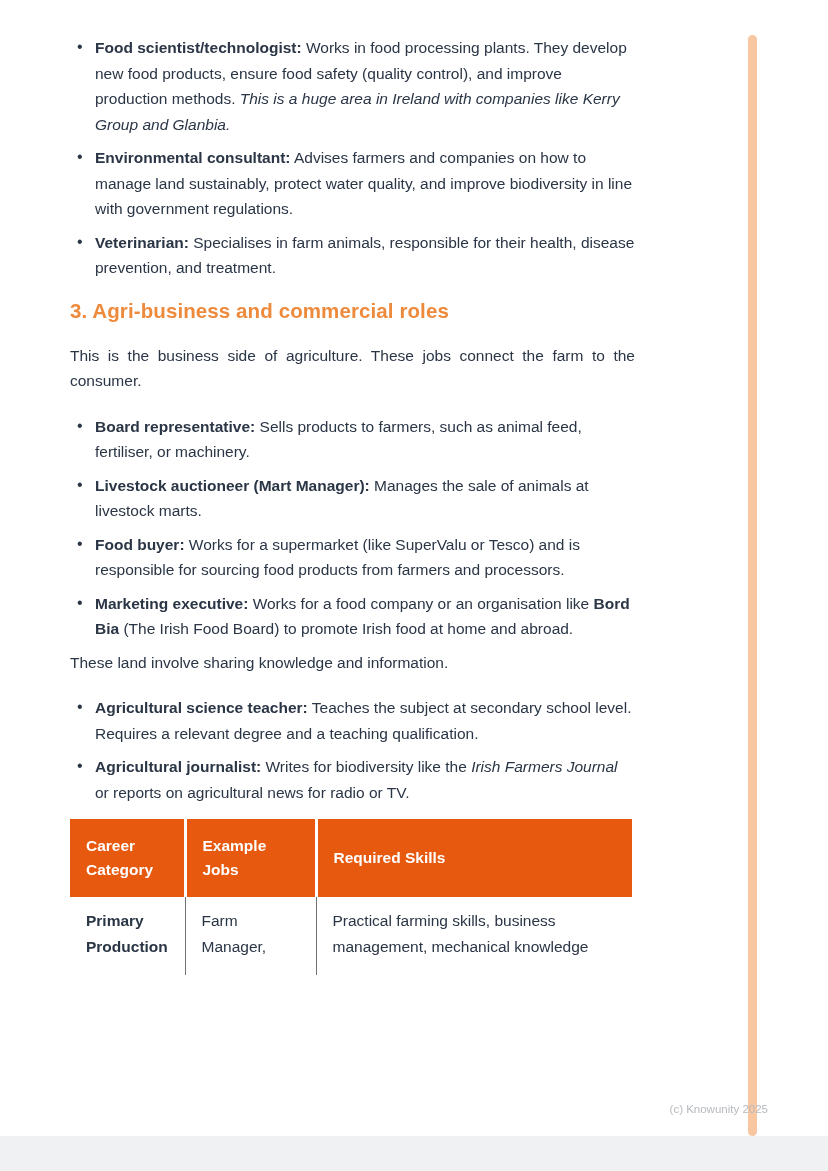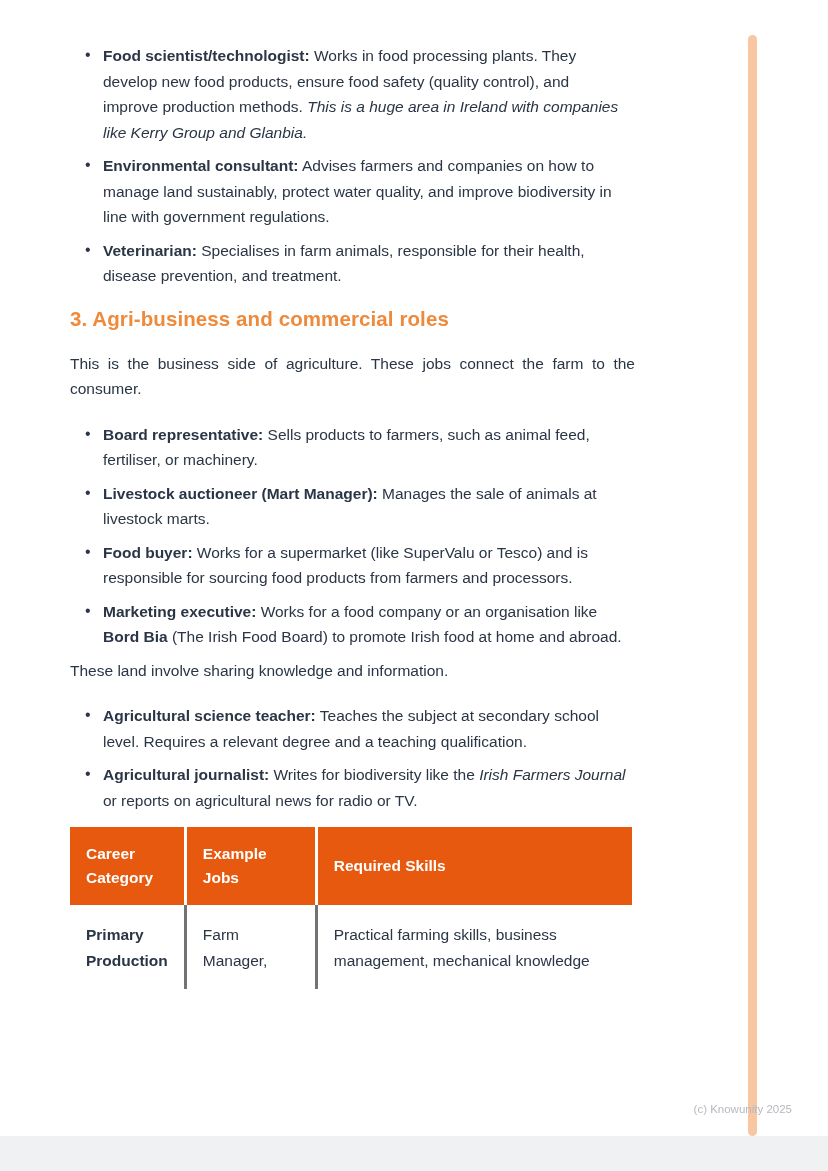--- a/index.html
+++ b/index.html
@@ -11,21 +11,21 @@
   }
   .page {
     position: absolute; top: 0; left: 0; width: 828px; height: 1136px;
     background: #ffffff; overflow: hidden;
   }
   .content {
     position: absolute; top: 35px; left: 70px; width: 565px;
     color: var(--body-text, #2a3545);
     font-size: 15.5px; line-height: 25.5px;
   }
-  ul.bullets { list-style: none; margin: 8px; }
+  ul.bullets { list-style: none; margin: 0; }
   ul.bullets li { position: relative; padding-left: 25px; margin-bottom: 8px; }
   ul.bullets li::before {
     content: "\2022"; position: absolute; left: 7px; top: -1px;
     font-size: 16px; color: var(--body-text, #2a3545);
   }
   .b { font-weight: 700; }
   .i { font-style: italic; }
   h2.section-heading {
     color: var(--accent-heading, #ee8a3c);
     font-size: 20.5px; font-weight: 700; line-height: 28px;
@@ -37,30 +37,30 @@
     border-collapse: collapse; width: 562px; margin-top: 14px;
     font-size: 15.5px;
   }
   table.careers th {
     background: var(--table-header-bg, #e7590e);
     color: #ffffff; font-weight: 700; text-align: left;
     padding: 15px 16px; line-height: 24px; vertical-align: middle;
   }
   table.careers th + th { border-left: 3px solid #ffffff; }
   table.careers td {
-    padding: 17px 16px 16px 16px; vertical-align: top; line-height: 25.5px;
+    padding: 11px 16px 16px 16px; vertical-align: top; line-height: 25.5px;
     background: #ffffff;
   }
-  table.careers td + td { border-left: 3px solid #737373; margin-left: 9px; }
+  table.careers td + td { border-left: 1px solid #737373; margin-left: 9px; }
   .side-stripe {
     position: absolute; left: 748px; top: 35px; width: 9px; height: 1101px;
     background: var(--side-stripe, #f8c7a2); border-radius: 5px;
   }
   .watermark {
-    position: absolute; top: 1101px; right: 36px; z-index: 5;
+    position: absolute; top: 1101px; right: 60px; z-index: 5;
     font-size: 11.5px; color: var(--watermark-text, #b6b9be);
     line-height: 16px;
   }
 </style>
 </head>
 <body>
 
 <div class="screen">
   <div class="page">
     <div class="side-stripe"></div>

